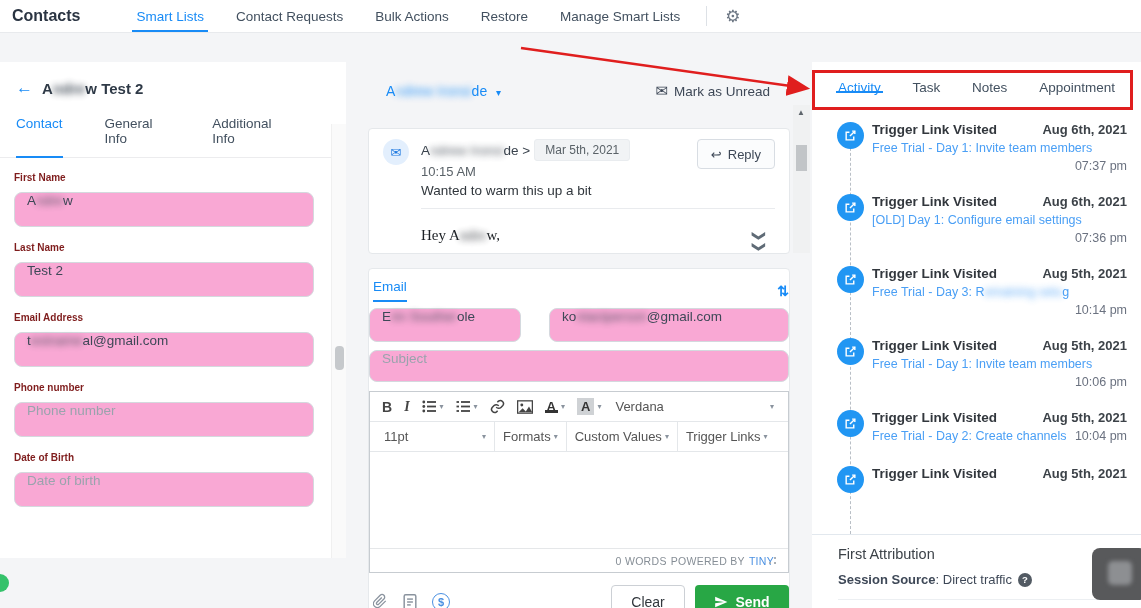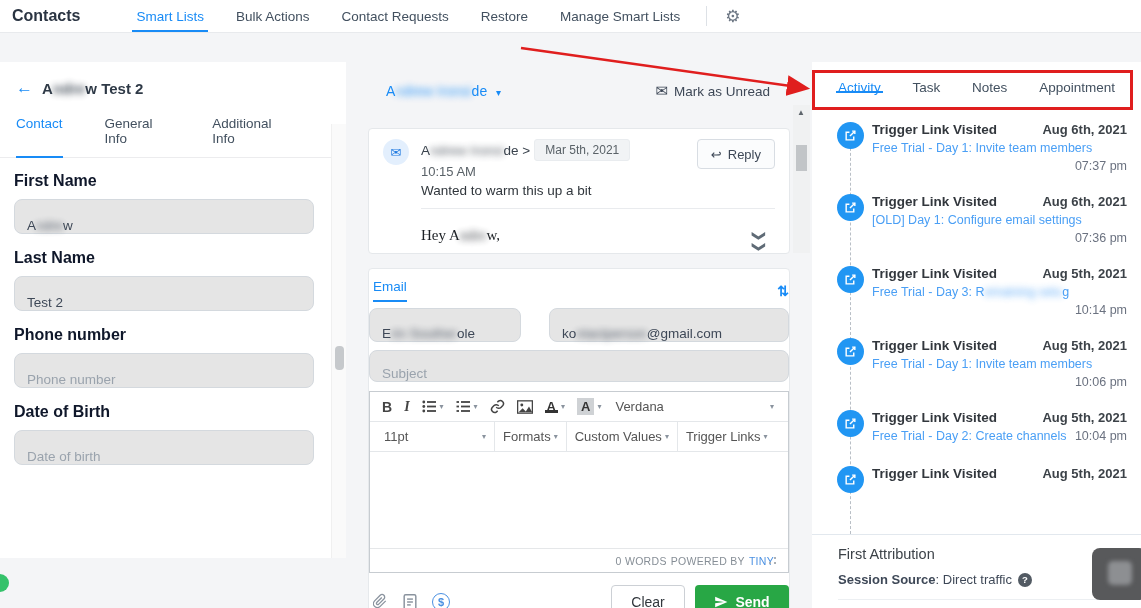--- a/index.html
+++ b/index.html
@@ -13,36 +13,36 @@
   .topnav-tabs { display:flex; align-items:center; height:100%; }
   .topnav-tab { position:relative; font-size:13.5px; color:#42505f; padding:0 16px; height:100%; display:flex; align-items:center; cursor:pointer; }
   .topnav-tab.active { color:#188bf6;justify-content:flex-end; }
   .topnav-tab.active::after { content:""; position:absolute; left:12px; right:12px; bottom:0; height:2px; background:#188bf6; }
   .topbar-divider { width:1px; height:20px; background:#dde1e6; margin:0 10px; }
   .gear { font-size:17px; color:#6d7784; cursor:pointer; padding:0 8px; }
 
   
   .panel { position:absolute; background:#fff; }
   .blur { filter:blur(3.5px); opacity:.9; }
-  .input { border:1px solid #d4d9de; border-radius:8px; background:#e5e5e5; font-size:13.5px; color:#3e4857; display:flex; align-items:flex-end; padding:0 12px; }
+  .input { border:1px solid #d4d9de; border-radius:8px; background:#f9a8d4; font-size:13.5px; color:#3e4857; display:flex; align-items:flex-start; padding:0 12px; }
   .input input { border:none; outline:none; width:100%; font-size:13.5px; font-family:inherit; color:#3e4857; background:transparent; }
   .input input::placeholder { color:#9aa3ad; }
   .caret { font-size:9px; color:#8a939e; margin-left:5px; }
 
   
   .left-panel { left:0; top:62px; width:346px; height:496px; overflow:hidden; }
   .lp-head { display:flex; align-items:center; padding:16px 16px 8px 16px; font-size:15px; font-weight:bold; color:#2f3a47; }
   .back-arrow { color:#188bf6; font-size:17px; margin-right:9px; font-weight:normal; cursor:pointer; }
   .lp-tabs { display:flex; border-bottom:1px solid #ececee; padding:0 16px; }
   .lp-tab { position:relative; font-size:13.5px; color:#42505f; padding:10px 0 11px 0; margin-right:42px; cursor:pointer; }
   .lp-tab.active { color:#188bf6; }
   .lp-tab.active::after { content:""; position:absolute; left:0; right:0; bottom:-1px; height:2px; background:#188bf6; }
   .lp-body { padding:14px 30px 0 14px; }
   .field { margin-bottom:15px; }
-  .field-label { font-size:16px; font-weight:bold; color:#0f172a; margin-bottom:9px; }
+  .field-label { font-size:10px; font-weight:bold; color:#7f1d1d; margin-bottom:9px; }
   .field .input { height:35px; width:300px; }
   
   .lp-scroll { position:absolute; right:0; top:62px; width:15px; height:496px; background:#fafafa; border-left:1px solid #f0f0f0; }
   .lp-thumb { position:absolute; left:3px; top:222px; width:9px; height:24px; background:#c6c9cc; border-radius:4px; }
 
   
   .conv-head { position:absolute; left:368px; top:78px; width:422px; height:26px; display:flex; align-items:center; justify-content:space-between; }
   .conv-contact { font-size:14px; color:#188bf6; cursor:pointer; padding-left:18px; }
   .conv-contact .caret { color:#188bf6; font-size:10px; }
   .mark-unread { font-size:13.5px; color:#3e4857; cursor:pointer; display:flex; align-items:center; gap:6px; margin-right:20px; }
@@ -137,24 +137,24 @@
 
 <div id="app">
 
   <div class="topbar">
     <div class="topbar-title">Contacts</div>
     <div class="topnav-tabs">
       <div class="topnav-tab active">
           <span>Smart Lists</span>
         </div>
       <div class="topnav-tab">
+          <span>Contact Requests</span>
+        </div>
+      <div class="topnav-tab">
           <span>Bulk Actions</span>
-        </div>
-      <div class="topnav-tab">
-          <span>Contact Requests</span>
         </div>
       <div class="topnav-tab">
           <span>Restore</span>
         </div>
       <div class="topnav-tab">
           <span>Manage Smart Lists</span>
         </div>
     </div>
     <div class="topbar-divider"></div>
     <div class="gear">⚙</div>
@@ -177,20 +177,26 @@
         <div class="field-label">First Name</div>
         <div class="input">
           <span><span>A</span><span class="blur">ndre</span><span>w</span></span>
         </div>
       </div>
       <div class="field">
         <div class="field-label">Last Name</div>
         <div class="input">
             <span>Test 2</span>
           </div>
+      </div>
+      <div class="field">
+        <div class="field-label">Email Address</div>
+        <div class="input">
+          <span><span>t</span><span class="blur">estname</span><span>al@gmail.com</span></span>
+        </div>
       </div>
       <div class="field">
         <div class="field-label">Phone number</div>
         <div class="input">
             <input type="text" placeholder="Phone number" style="">
           </div>
       </div>
       <div class="field">
         <div class="field-label">Date of Birth</div>
         <div class="input">

